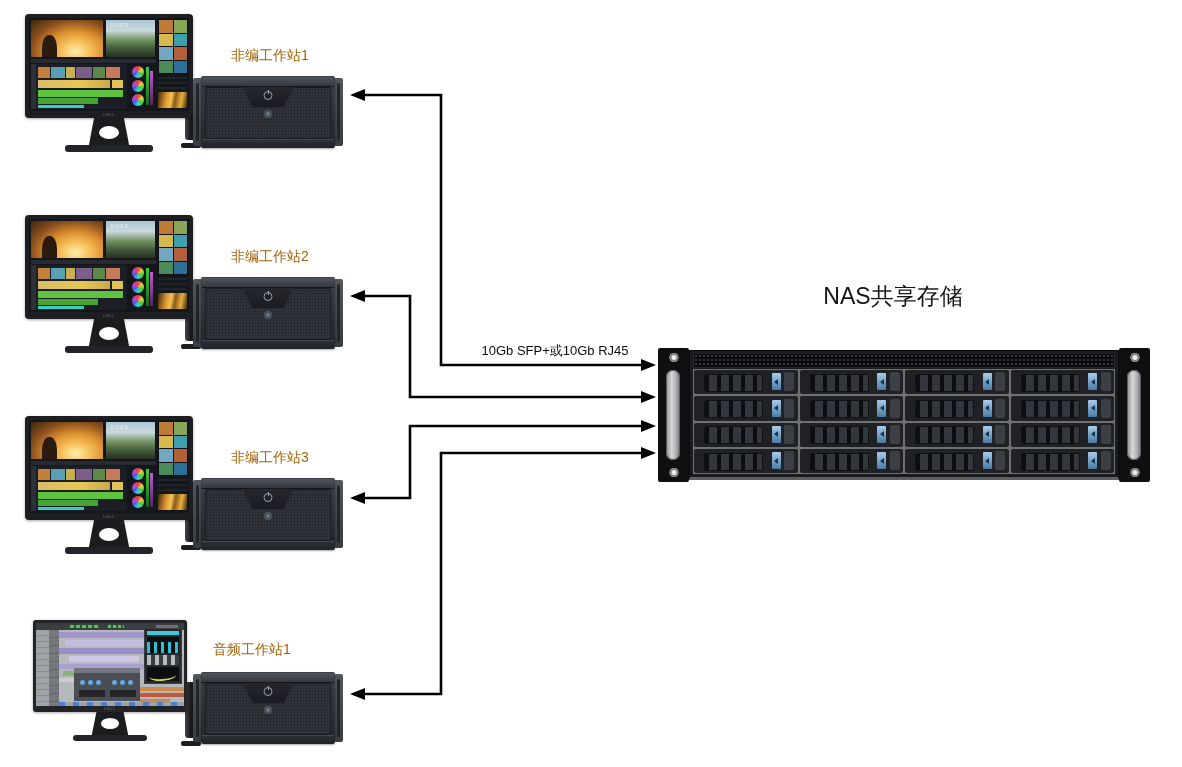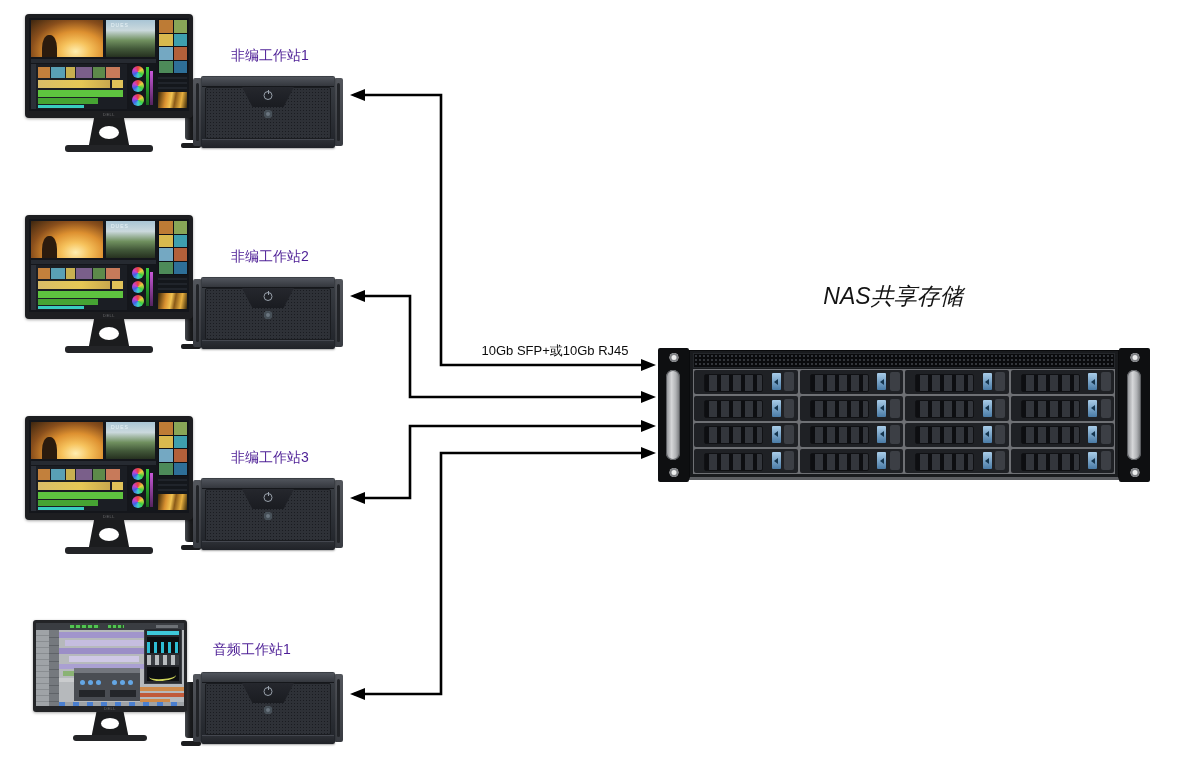--- a/index.html
+++ b/index.html
@@ -1,23 +1,23 @@
 <!DOCTYPE html>
 <html><head>
 <meta charset="utf-8">
 <style>
   html,body{margin:0;padding:0;background:#fff;}
   .canvas{position:relative;width:1182px;height:767px;background:#fff;overflow:hidden;
           font-family:"Liberation Sans","DejaVu Sans",sans-serif;color:#111;}
 
   
   .ws-label{position:absolute;left:195px;top:47px;width:150px;text-align:center;
-            font-size:14px;color:#4c1d95;}
+            font-size:14px;color:#a16207;}
   .nas-title{position:absolute;left:743px;top:281px;width:300px;text-align:center;
-             font-size:23px;color:#141414;font-style:italic;}
+             font-size:23px;color:#141414;}
   .link-label{position:absolute;left:455px;top:342px;width:200px;text-align:center;
               font-size:13px;color:#0c0c0c;}
 
   
   .ws{position:absolute;left:0;top:0;width:0;height:0;overflow:visible;}
 
   
   .monitor{position:absolute;left:25px;top:14px;width:168px;z-index:1;}
   .m-bezel{position:relative;width:168px;height:104px;background:#1d1e21;border-radius:4px;
            padding:4px 4px 7px;box-sizing:border-box;box-shadow:0 1px 3px rgba(0,0,0,.35);}

